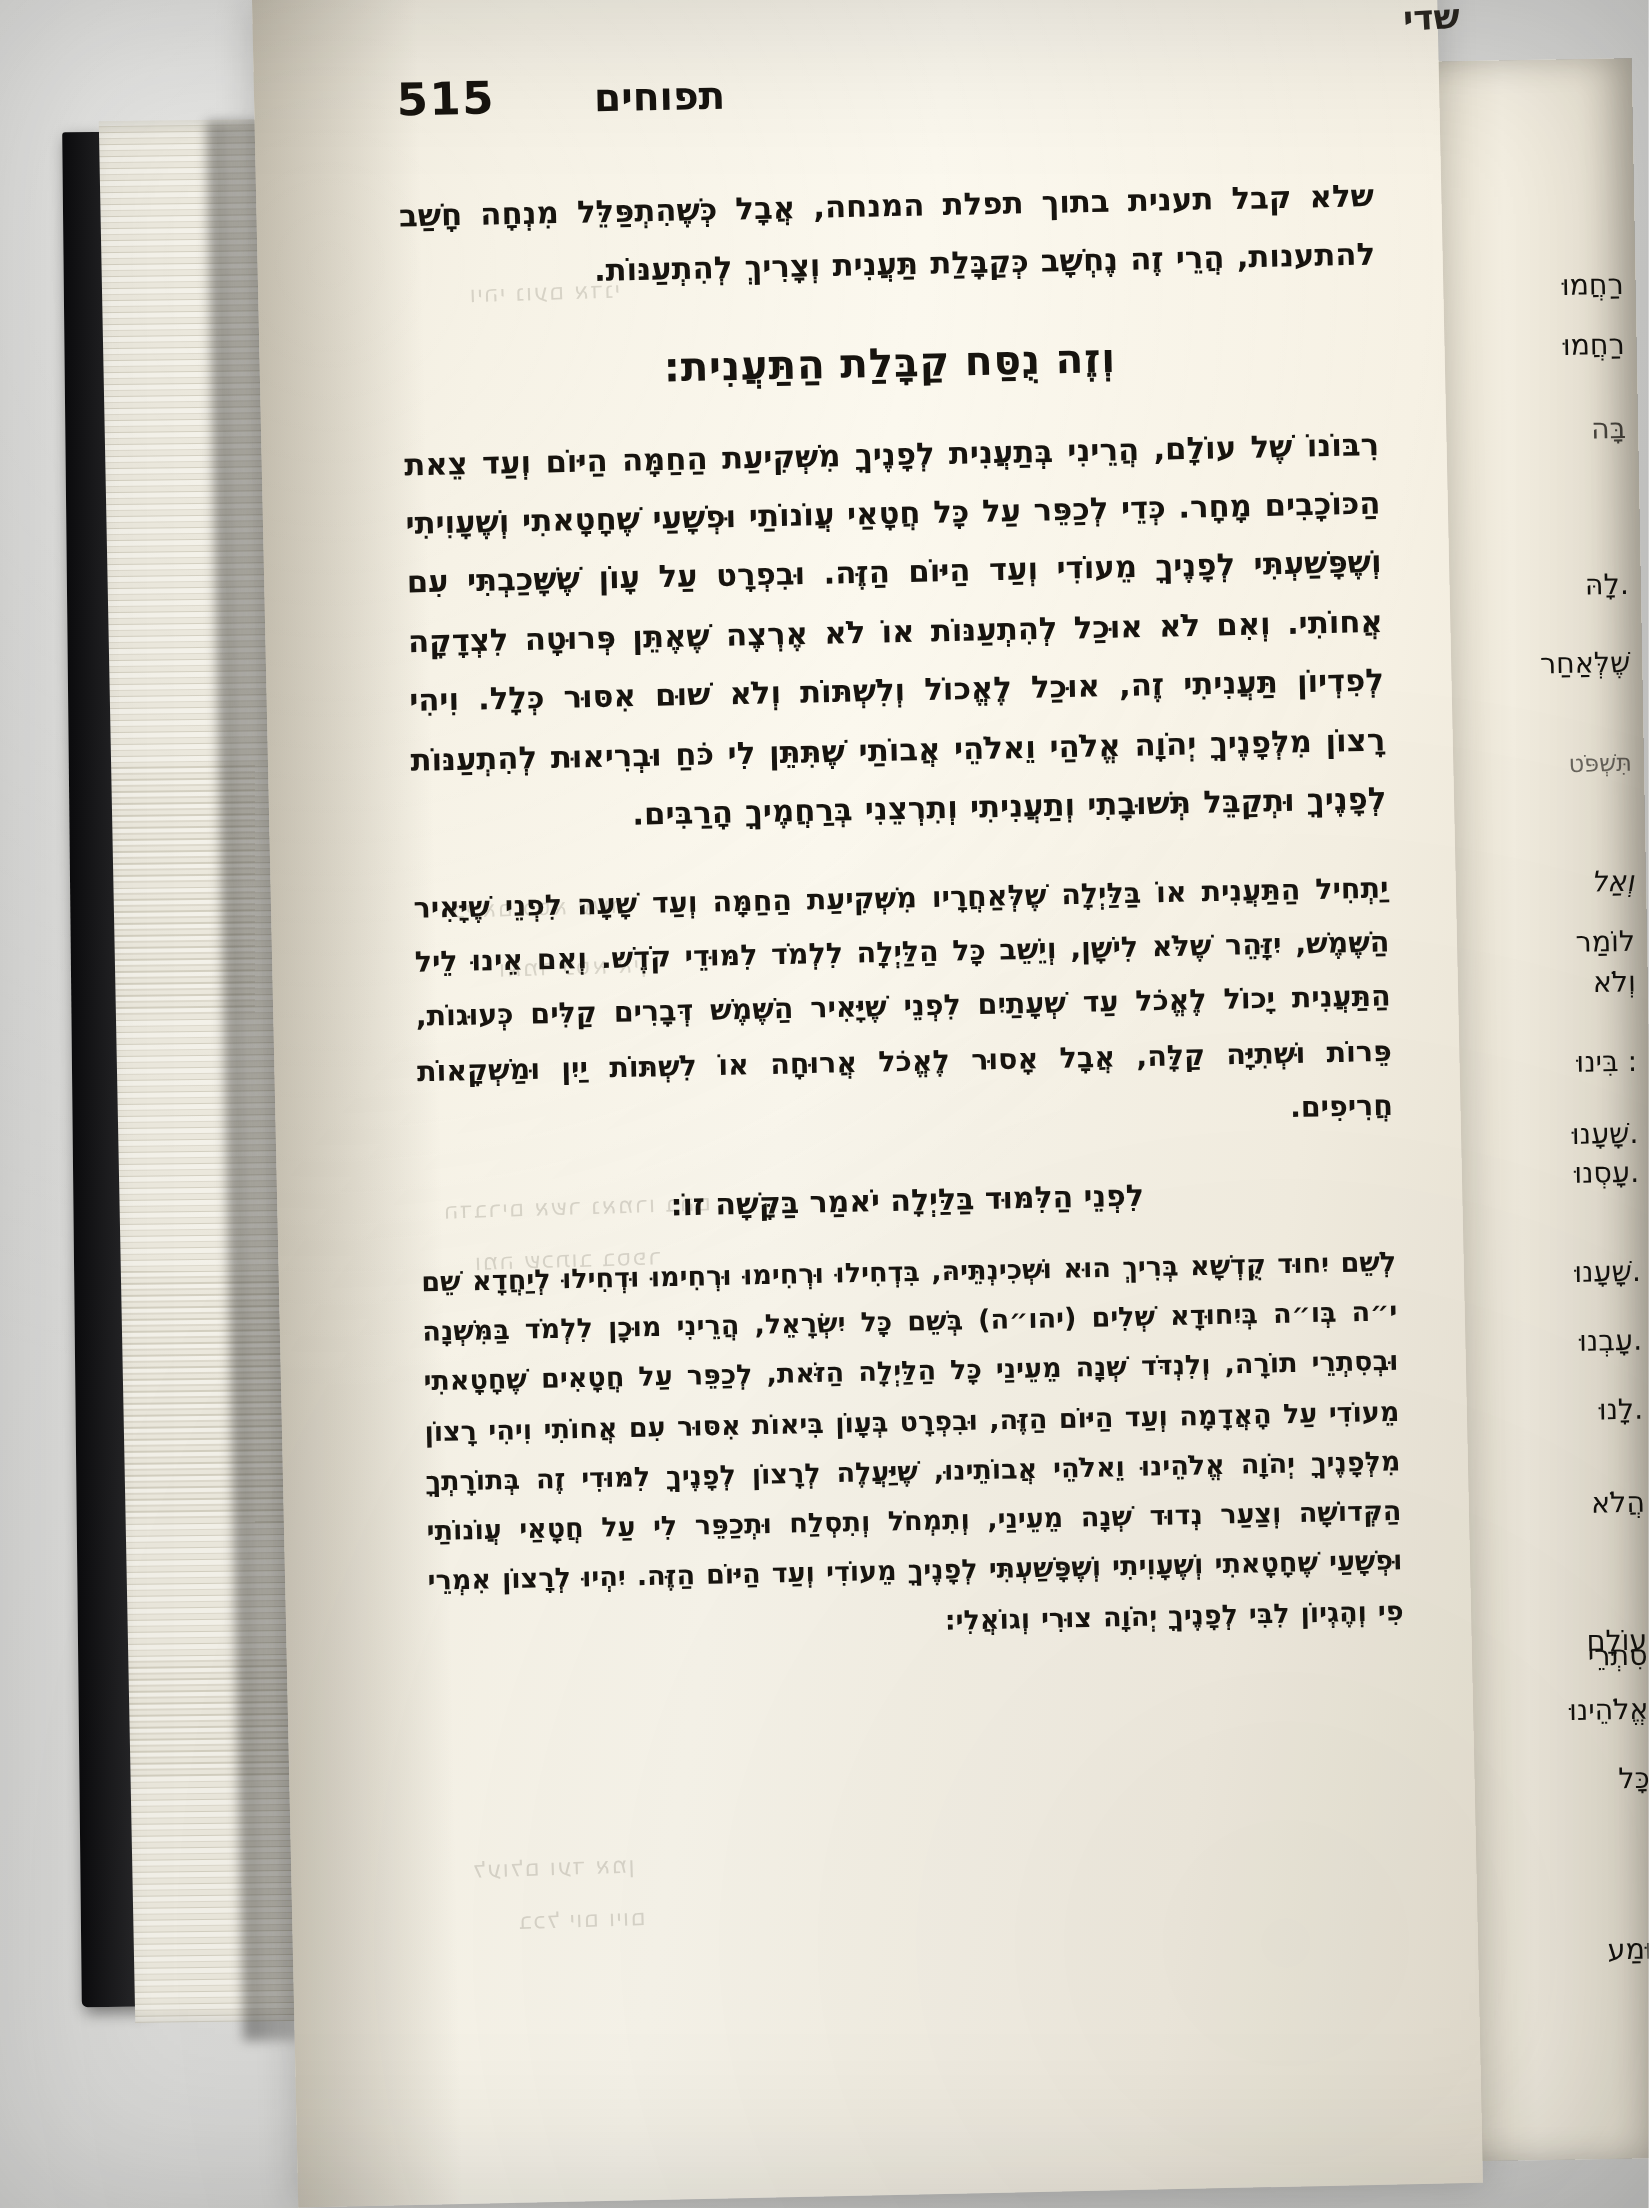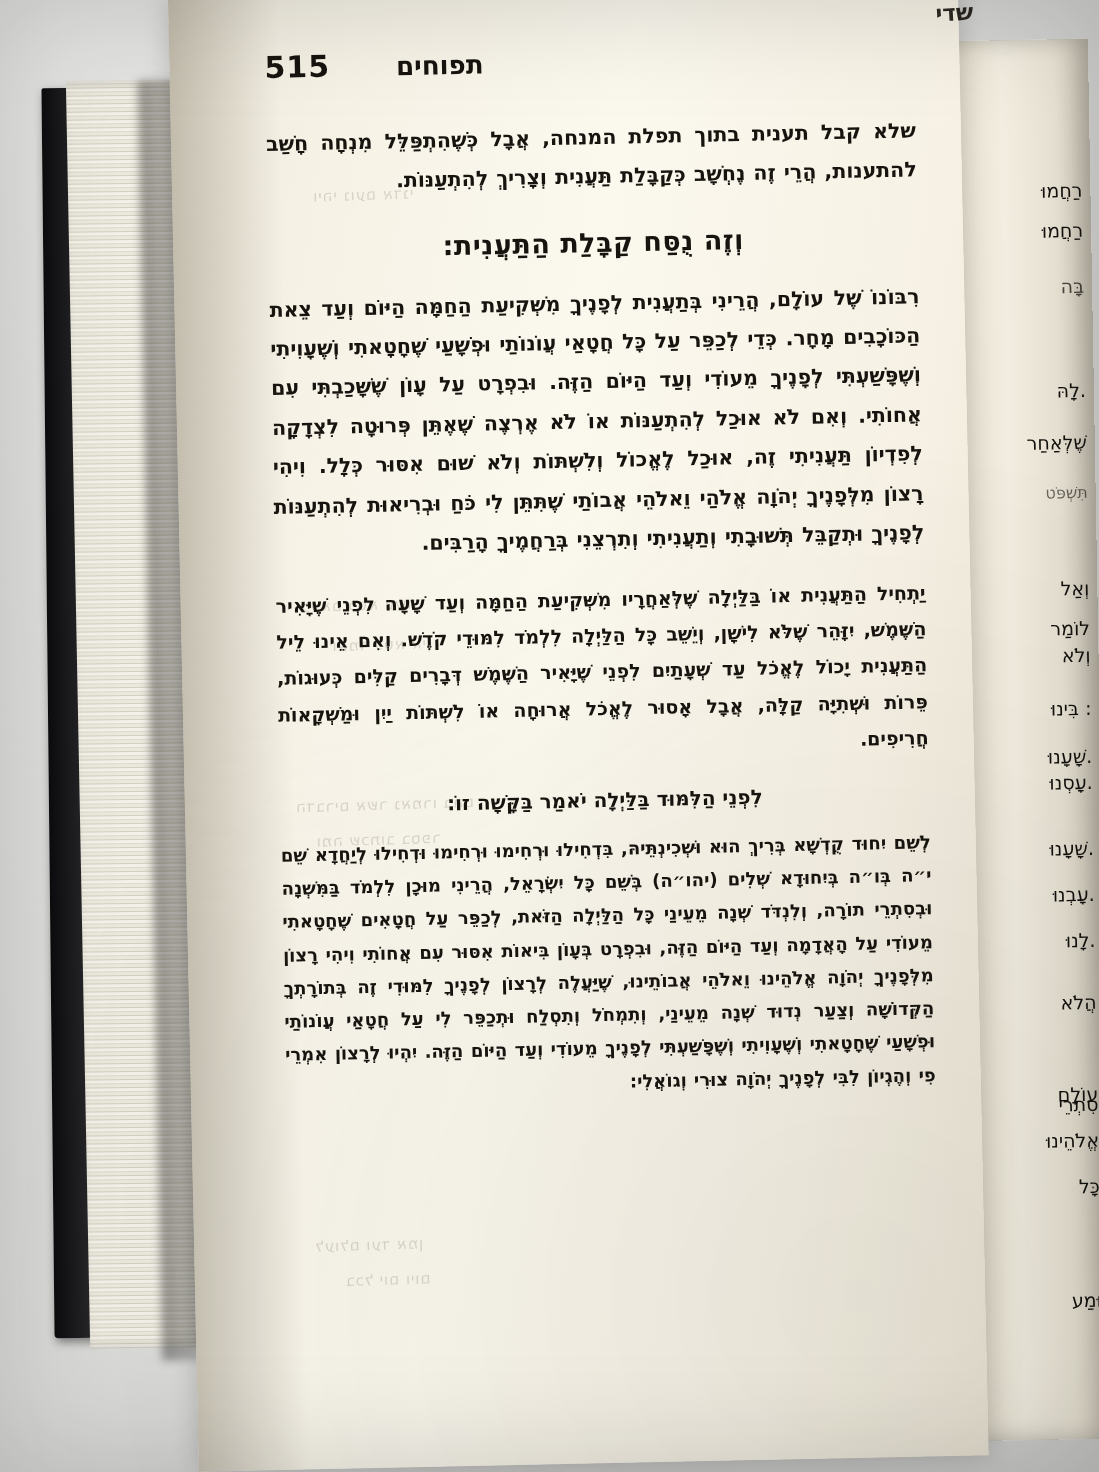--- a/index.html
+++ b/index.html
@@ -135,22 +135,22 @@
   <div id="cover"></div>
   <div id="page-stack"></div>
   <div id="stack-shadow"></div>
 
   <div id="right-page">
     <div class="rtext" style="top:140px;">רַחֲמוּ</div>
     <div class="rtext" style="top:180px;">רַחֲמוּ</div>
     <div class="rtext" style="top:236px;font-size:19px;opacity:.75;">בָּה</div>
     <div class="rtext" style="top:340px;">לָהּ.</div>
     <div class="rtext" style="top:392px;">שֶׁלְּאַחַר</div>
-    <div class="rtext" style="top:444px;font-size:16px;opacity:.6;">תִּשְׁפֹּט</div>
-    <div class="rtext" style="top:538px;">וְאַל</div>
+    <div class="rtext" style="top:460px;font-size:16px;opacity:.6;">תִּשְׁפֹּט</div>
+    <div class="rtext" style="top:538px;font-style:italic;">וְאַל</div>
     <div class="rtext" style="top:578px;">לוֹמַר</div>
     <div class="rtext" style="top:605px;">וְלֹא</div>
     <div class="rtext" style="top:658px;">בִּינוּ :</div>
     <div class="rtext" style="top:706px;">שָׁעָנוּ.</div>
     <div class="rtext" style="top:732px;">עָסְנוּ.</div>
     <div class="rtext" style="top:798px;">שָׁעָנוּ.</div>
     <div class="rtext" style="top:844px;">עָבְנוּ.</div>
     <div class="rtext" style="top:890px;">לָנוּ.</div>
     <div class="rtext" style="top:952px;">הֲלֹא</div>
     <div class="rtext" style="top:1054px;">סִתְרֵי</div>

